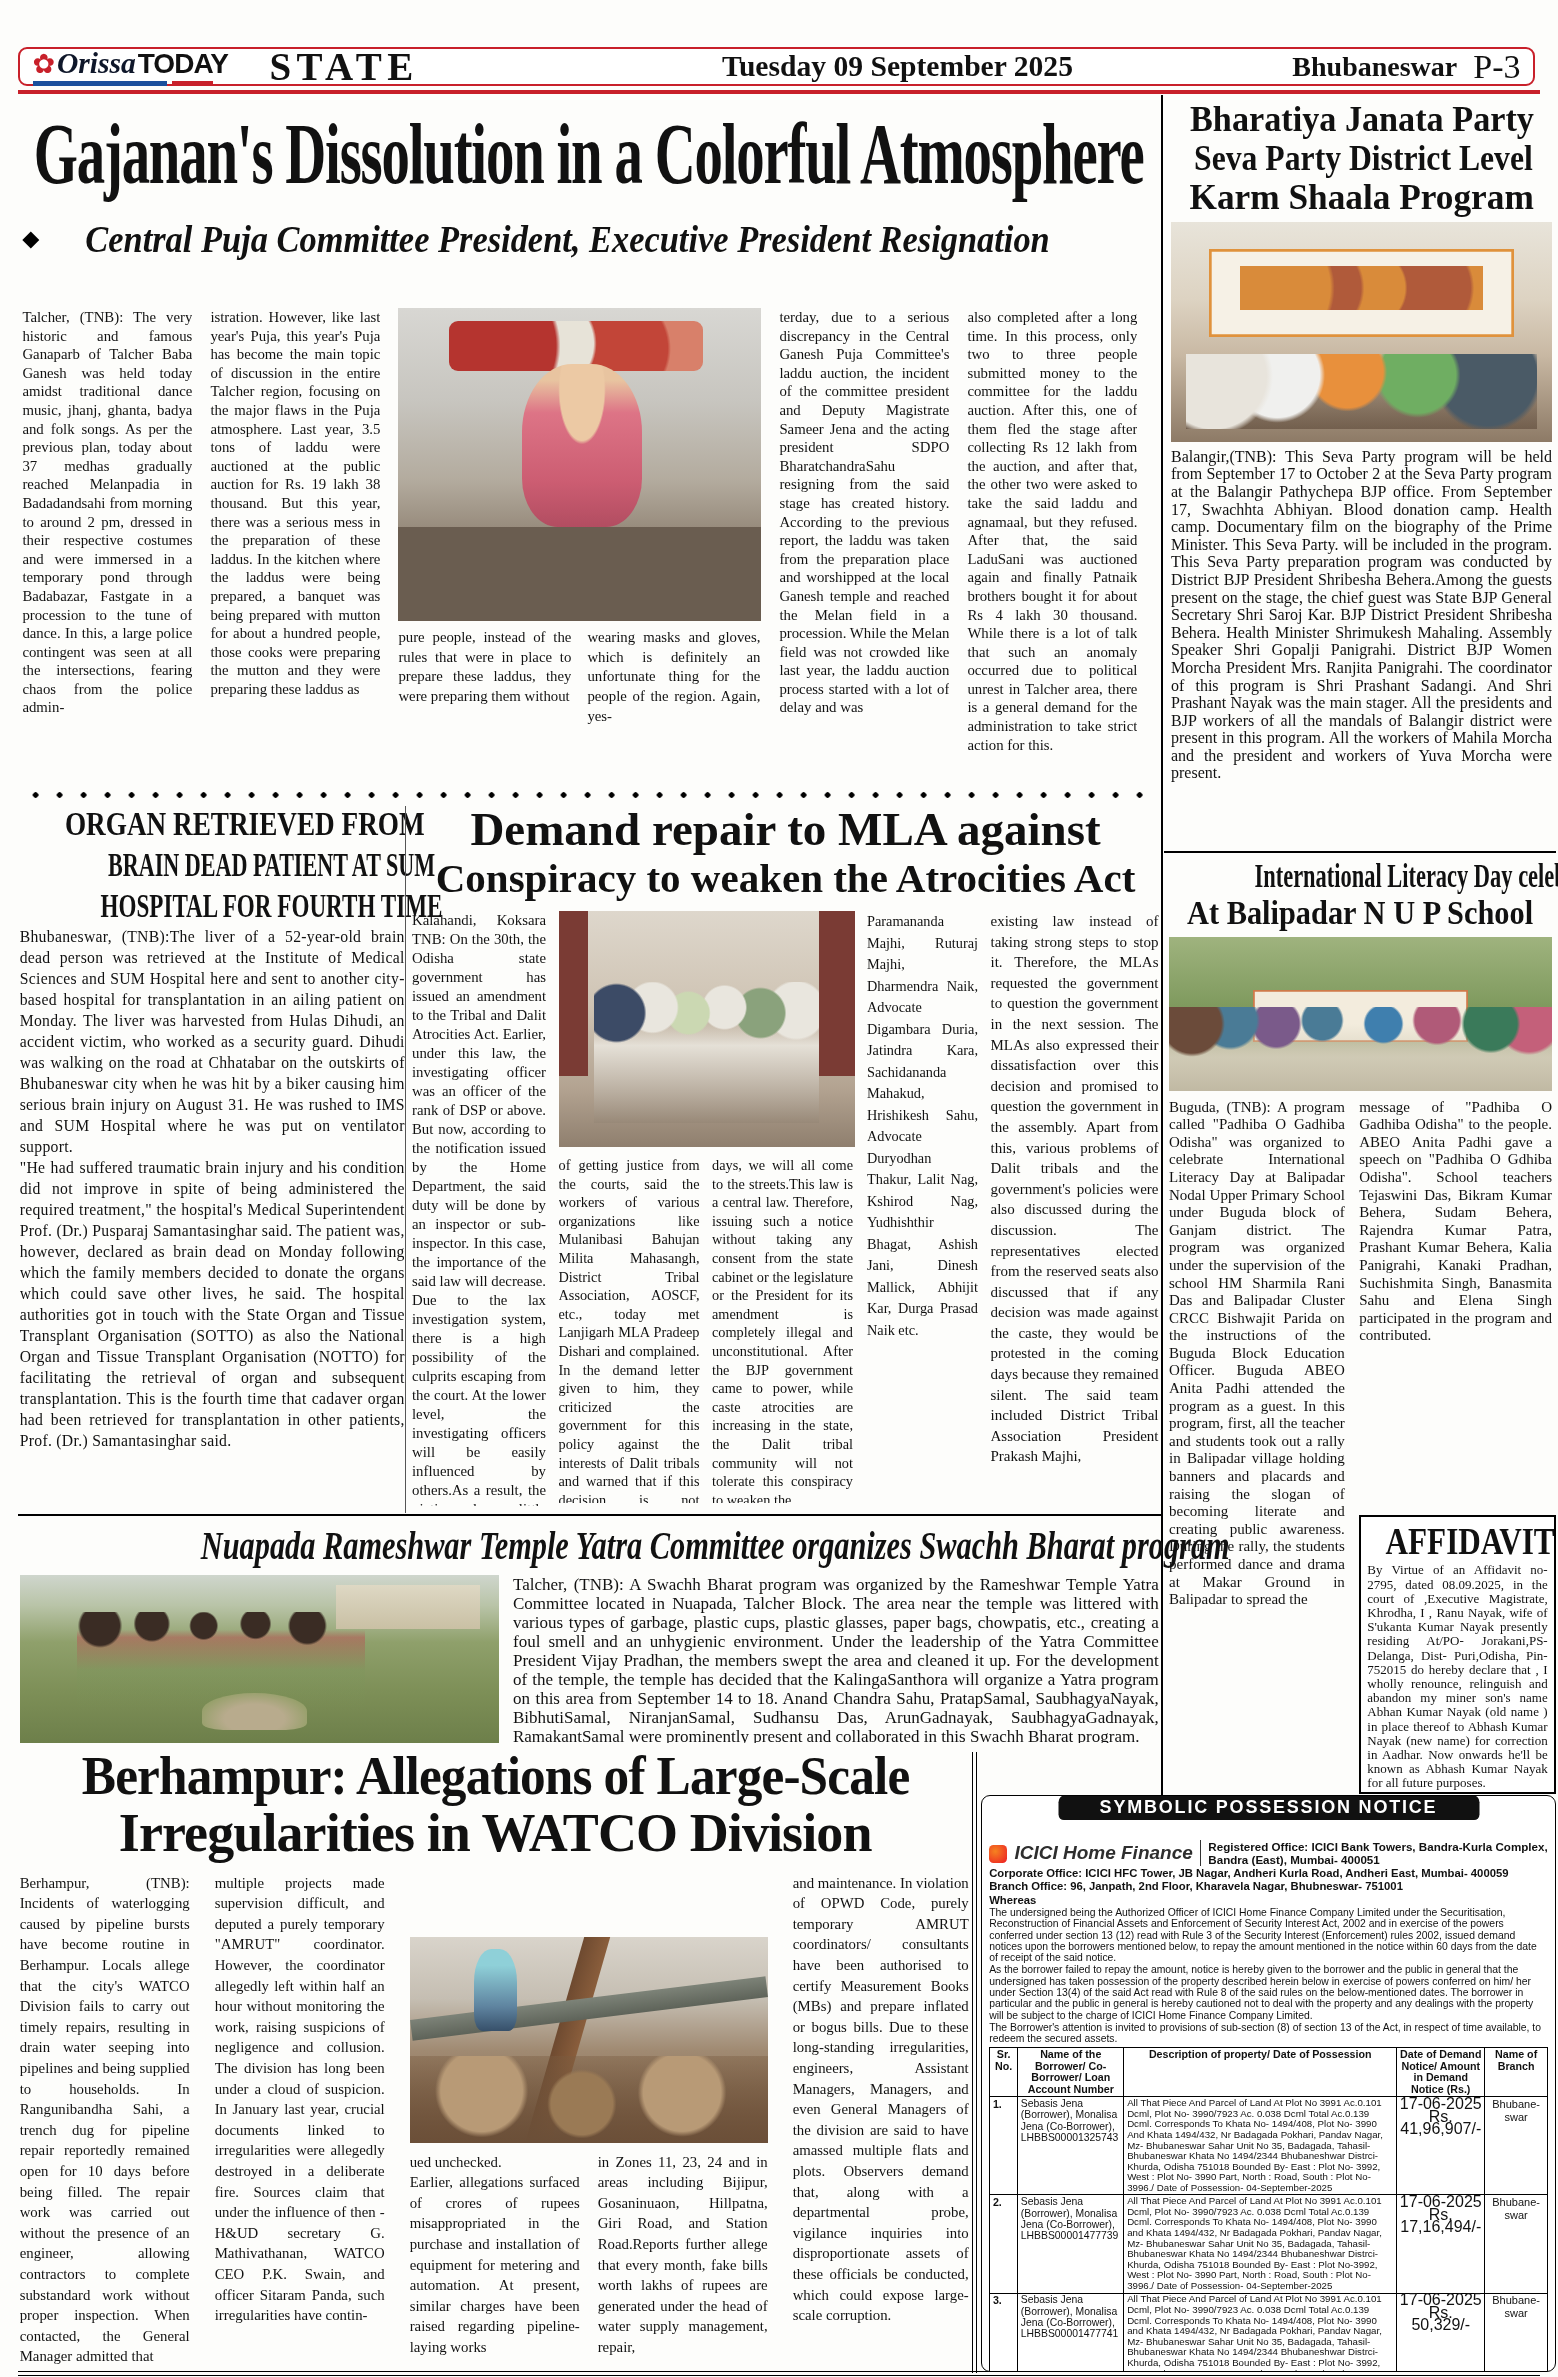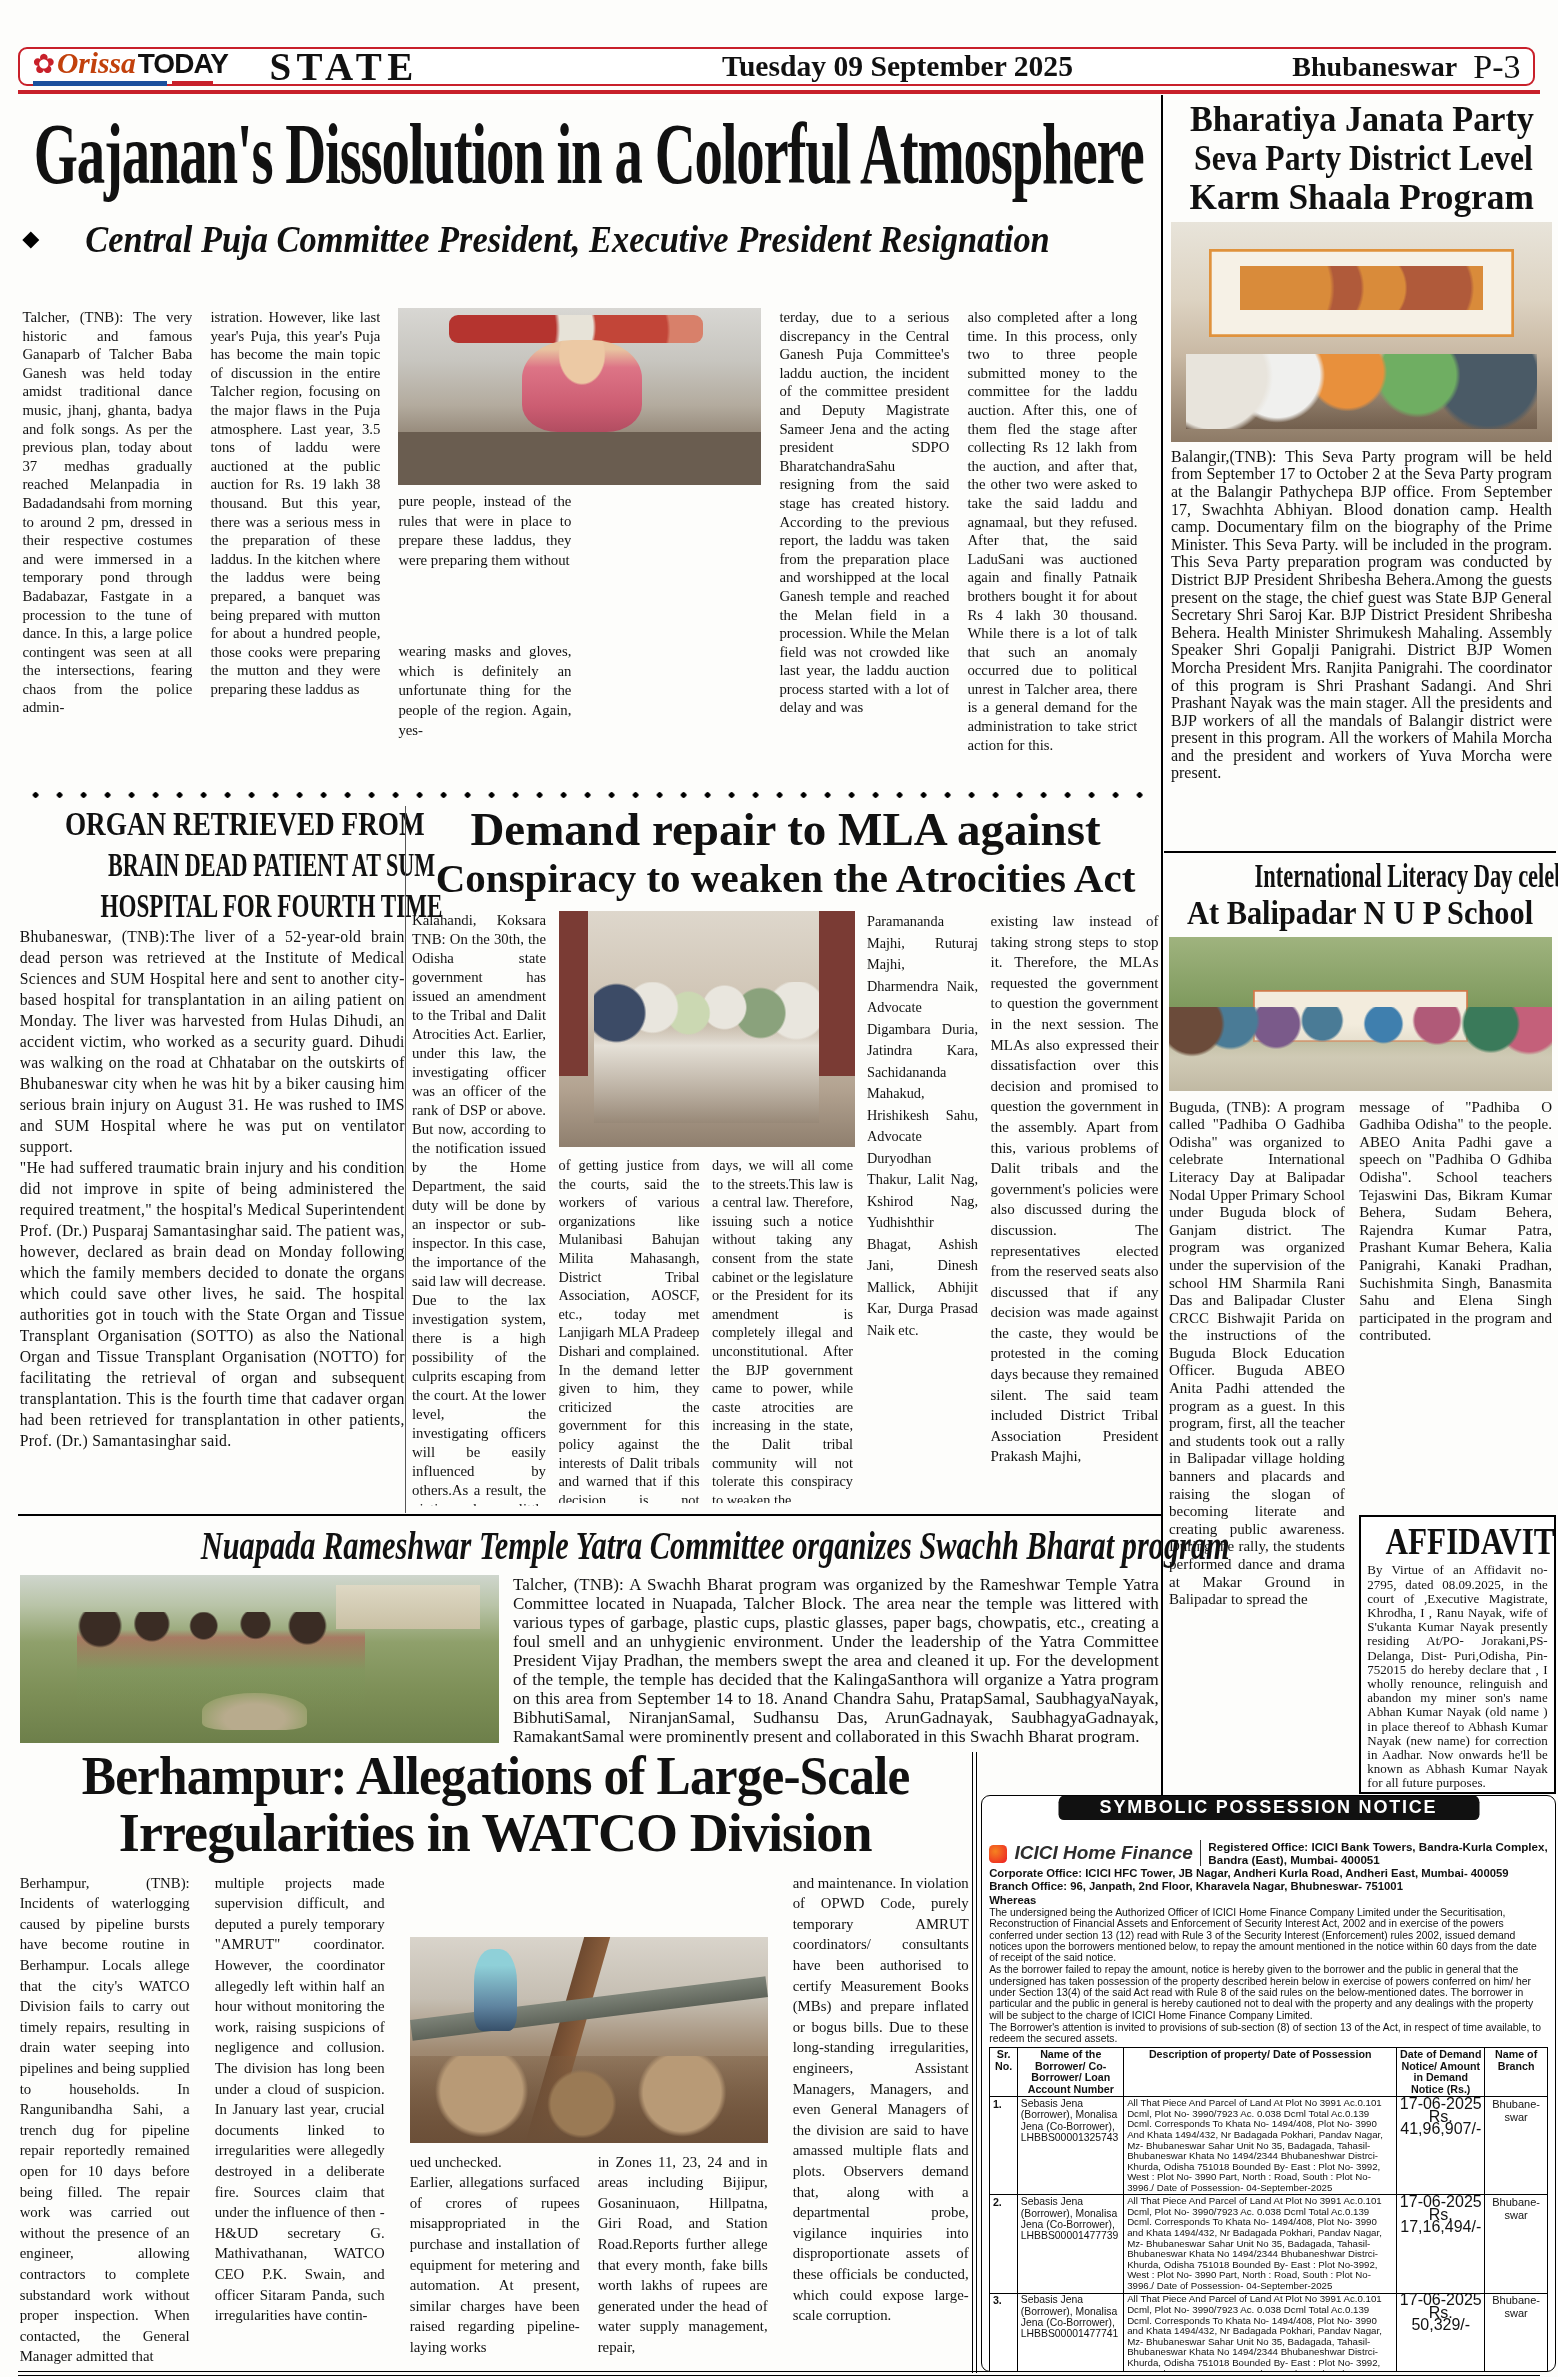--- a/index.html
+++ b/index.html
@@ -11,21 +11,21 @@
   .vrule{background:#000;width:1.8px;}
   .hrule{background:#000;height:1.8px;}
   .dbl{width:2.7px;background:none;border-left:0.9px solid #000;border-right:0.9px solid #000;}
 
   
   #redline{left:18px;top:90px;width:1522px;height:3.6px;background:#c8202a;}
   #masthead{left:18px;top:47px;width:1517px;height:39px;border:2.7px solid #c8202a;border-radius:9px;display:flex;align-items:center;padding:0 12.5px;box-sizing:border-box;background:#fff;}
   #logo{display:flex;flex-direction:column;width:237px;}
   #logo .row1{display:flex;align-items:baseline;gap:1.8px;}
   #flower{color:#c8202a;font-size:27px;line-height:27px;}
-  #brand-script{font-style:italic;font-weight:bold;color:#c2410c;font-size:29.6px;font-family:"Liberation Serif",serif;}
+  #brand-script{font-style:italic;font-weight:bold;color:#0f172a;font-size:29.6px;font-family:"Liberation Serif",serif;}
   #brand-bold{font-weight:bold;color:#111;font-size:28px;font-family:"Liberation Sans",sans-serif;letter-spacing:-0.9px;}
   #logo .row2{display:flex;gap:5.4px;align-items:center;margin-top:0.9px;}
   #bluebar{width:134px;height:4.5px;background:#1b4f9c;}
   #redmini{width:41px;height:4.5px;background:#c8202a;}
   #section{font-size:39px;font-weight:bold;letter-spacing:5.4px;width:233px;}
   #h-date{flex:1;text-align:center;font-size:29.6px;font-weight:bold;}
   #h-city{font-size:28px;font-weight:bold;margin-right:16px;}
   #h-page{font-size:34px;}
 
   
@@ -33,21 +33,21 @@
   #gj-head span{font-size:86px;font-weight:bold;letter-spacing:-1.8px;}
   .bullet-row{display:flex;align-items:center;gap:12.5px;}
   #gj-b1{left:25px;top:218px;}
   #gj-b2{left:25px;top:269px;}
   .diamond{width:11.6px;height:11.6px;background:#000;transform:rotate(45deg);flex:0 0 11.6px;}
   .bullet-row b{font-style:italic;font-size:37px;font-weight:bold;letter-spacing:0;}
   #gj-body{left:22.4px;top:308px;width:1133px;height:484px;display:flex;gap:18px;}
   #gj-body .ncol{width:170px;font-size:14.8px;line-height:18.6px;height:484px;}
   #gj-mid{width:363px;display:flex;flex-direction:column;}
   #ph-ganesh{width:363px;height:313px;position:relative;overflow:hidden;background:linear-gradient(180deg,#d8d7d3 0%,#c7c5bf 30%,#b3ab9e 55%,#8a7c6c 78%,#5f5244 100%);}
-  #gj-sub{display:flex;gap:0;margin-top:7px;flex-direction:column;}
+  #gj-sub{display:flex;gap:16px;margin-top:7px;}
   #gj-sub p{width:173px;font-size:14.8px;line-height:19.7px;height:150px;}
 
   
   #vr-main{left:1161px;top:95px;height:1700px;}
   #bjp{left:1171px;top:100px;width:381px;}
   #bjp .hl{font-size:36px;font-weight:bold;line-height:39px;}
   #ph-bjp{width:381px;height:220px;position:relative;overflow:hidden;margin-top:5.4px;background:linear-gradient(180deg,#e8e4da 0%,#ddd3c2 35%,#c9b9a4 60%,#8d7a66 100%);}
   #bjp-body{margin-top:5.4px;font-size:16px;line-height:17.6px;height:405px;}
 
   

